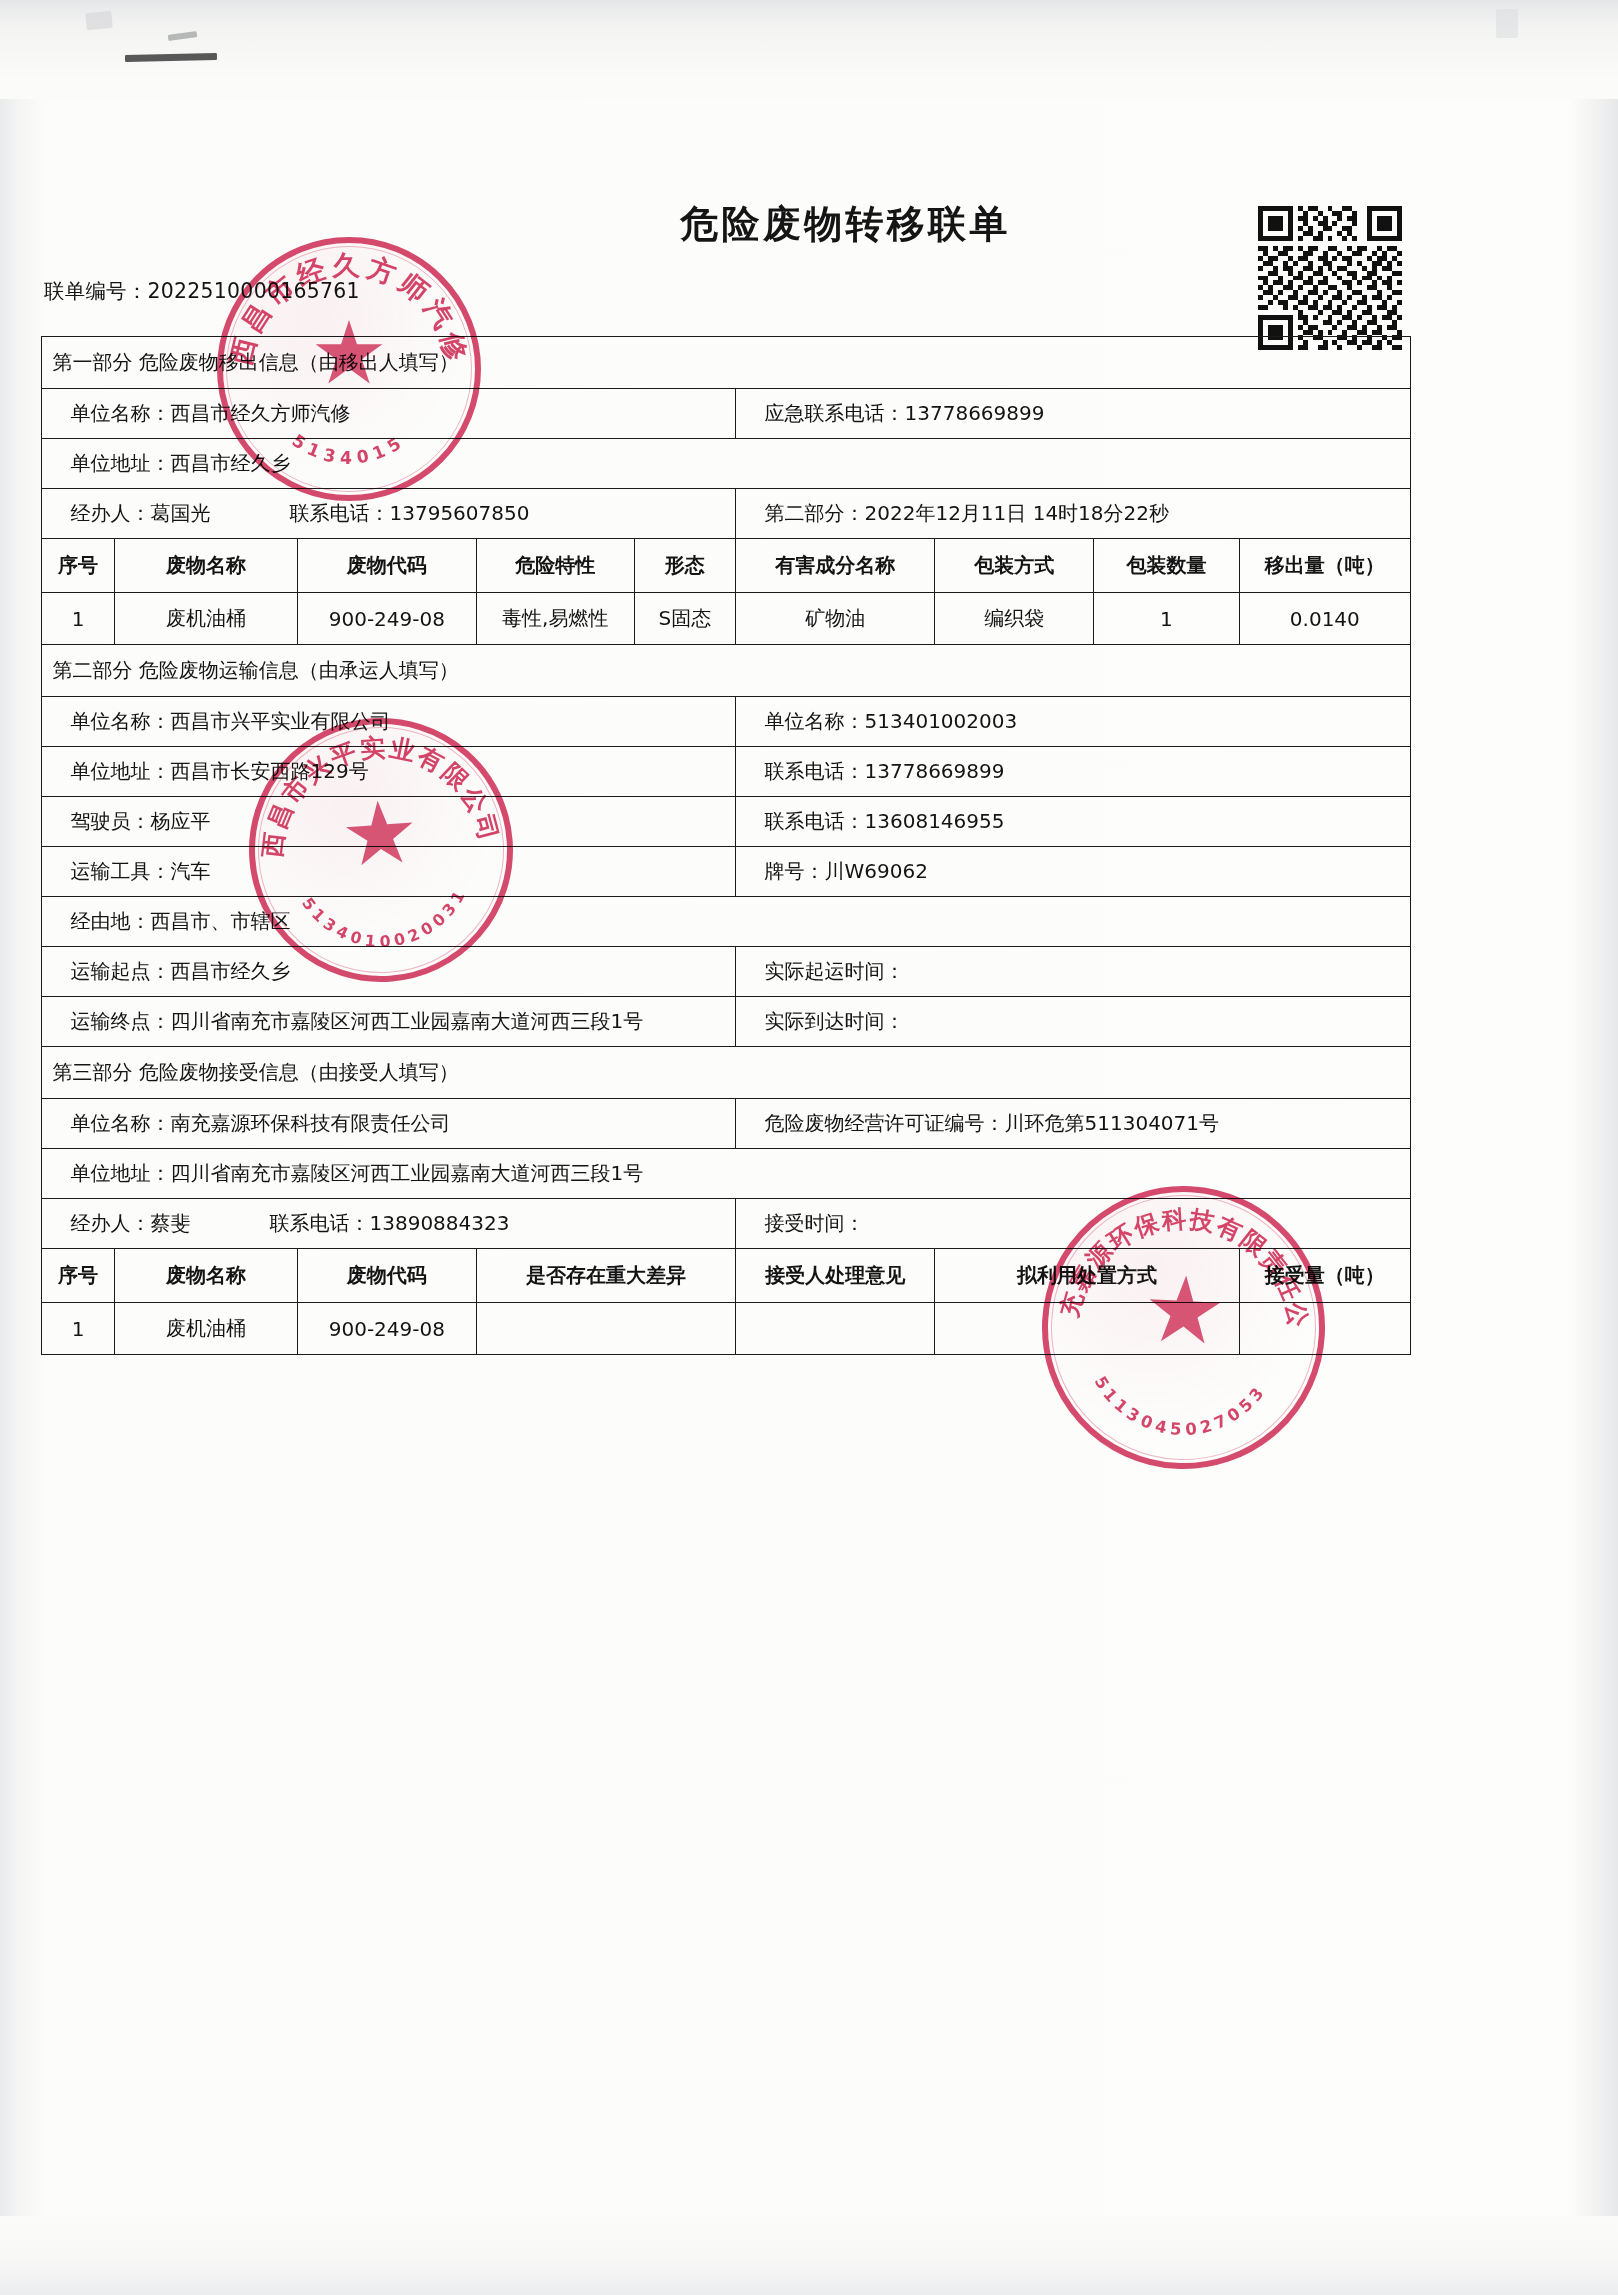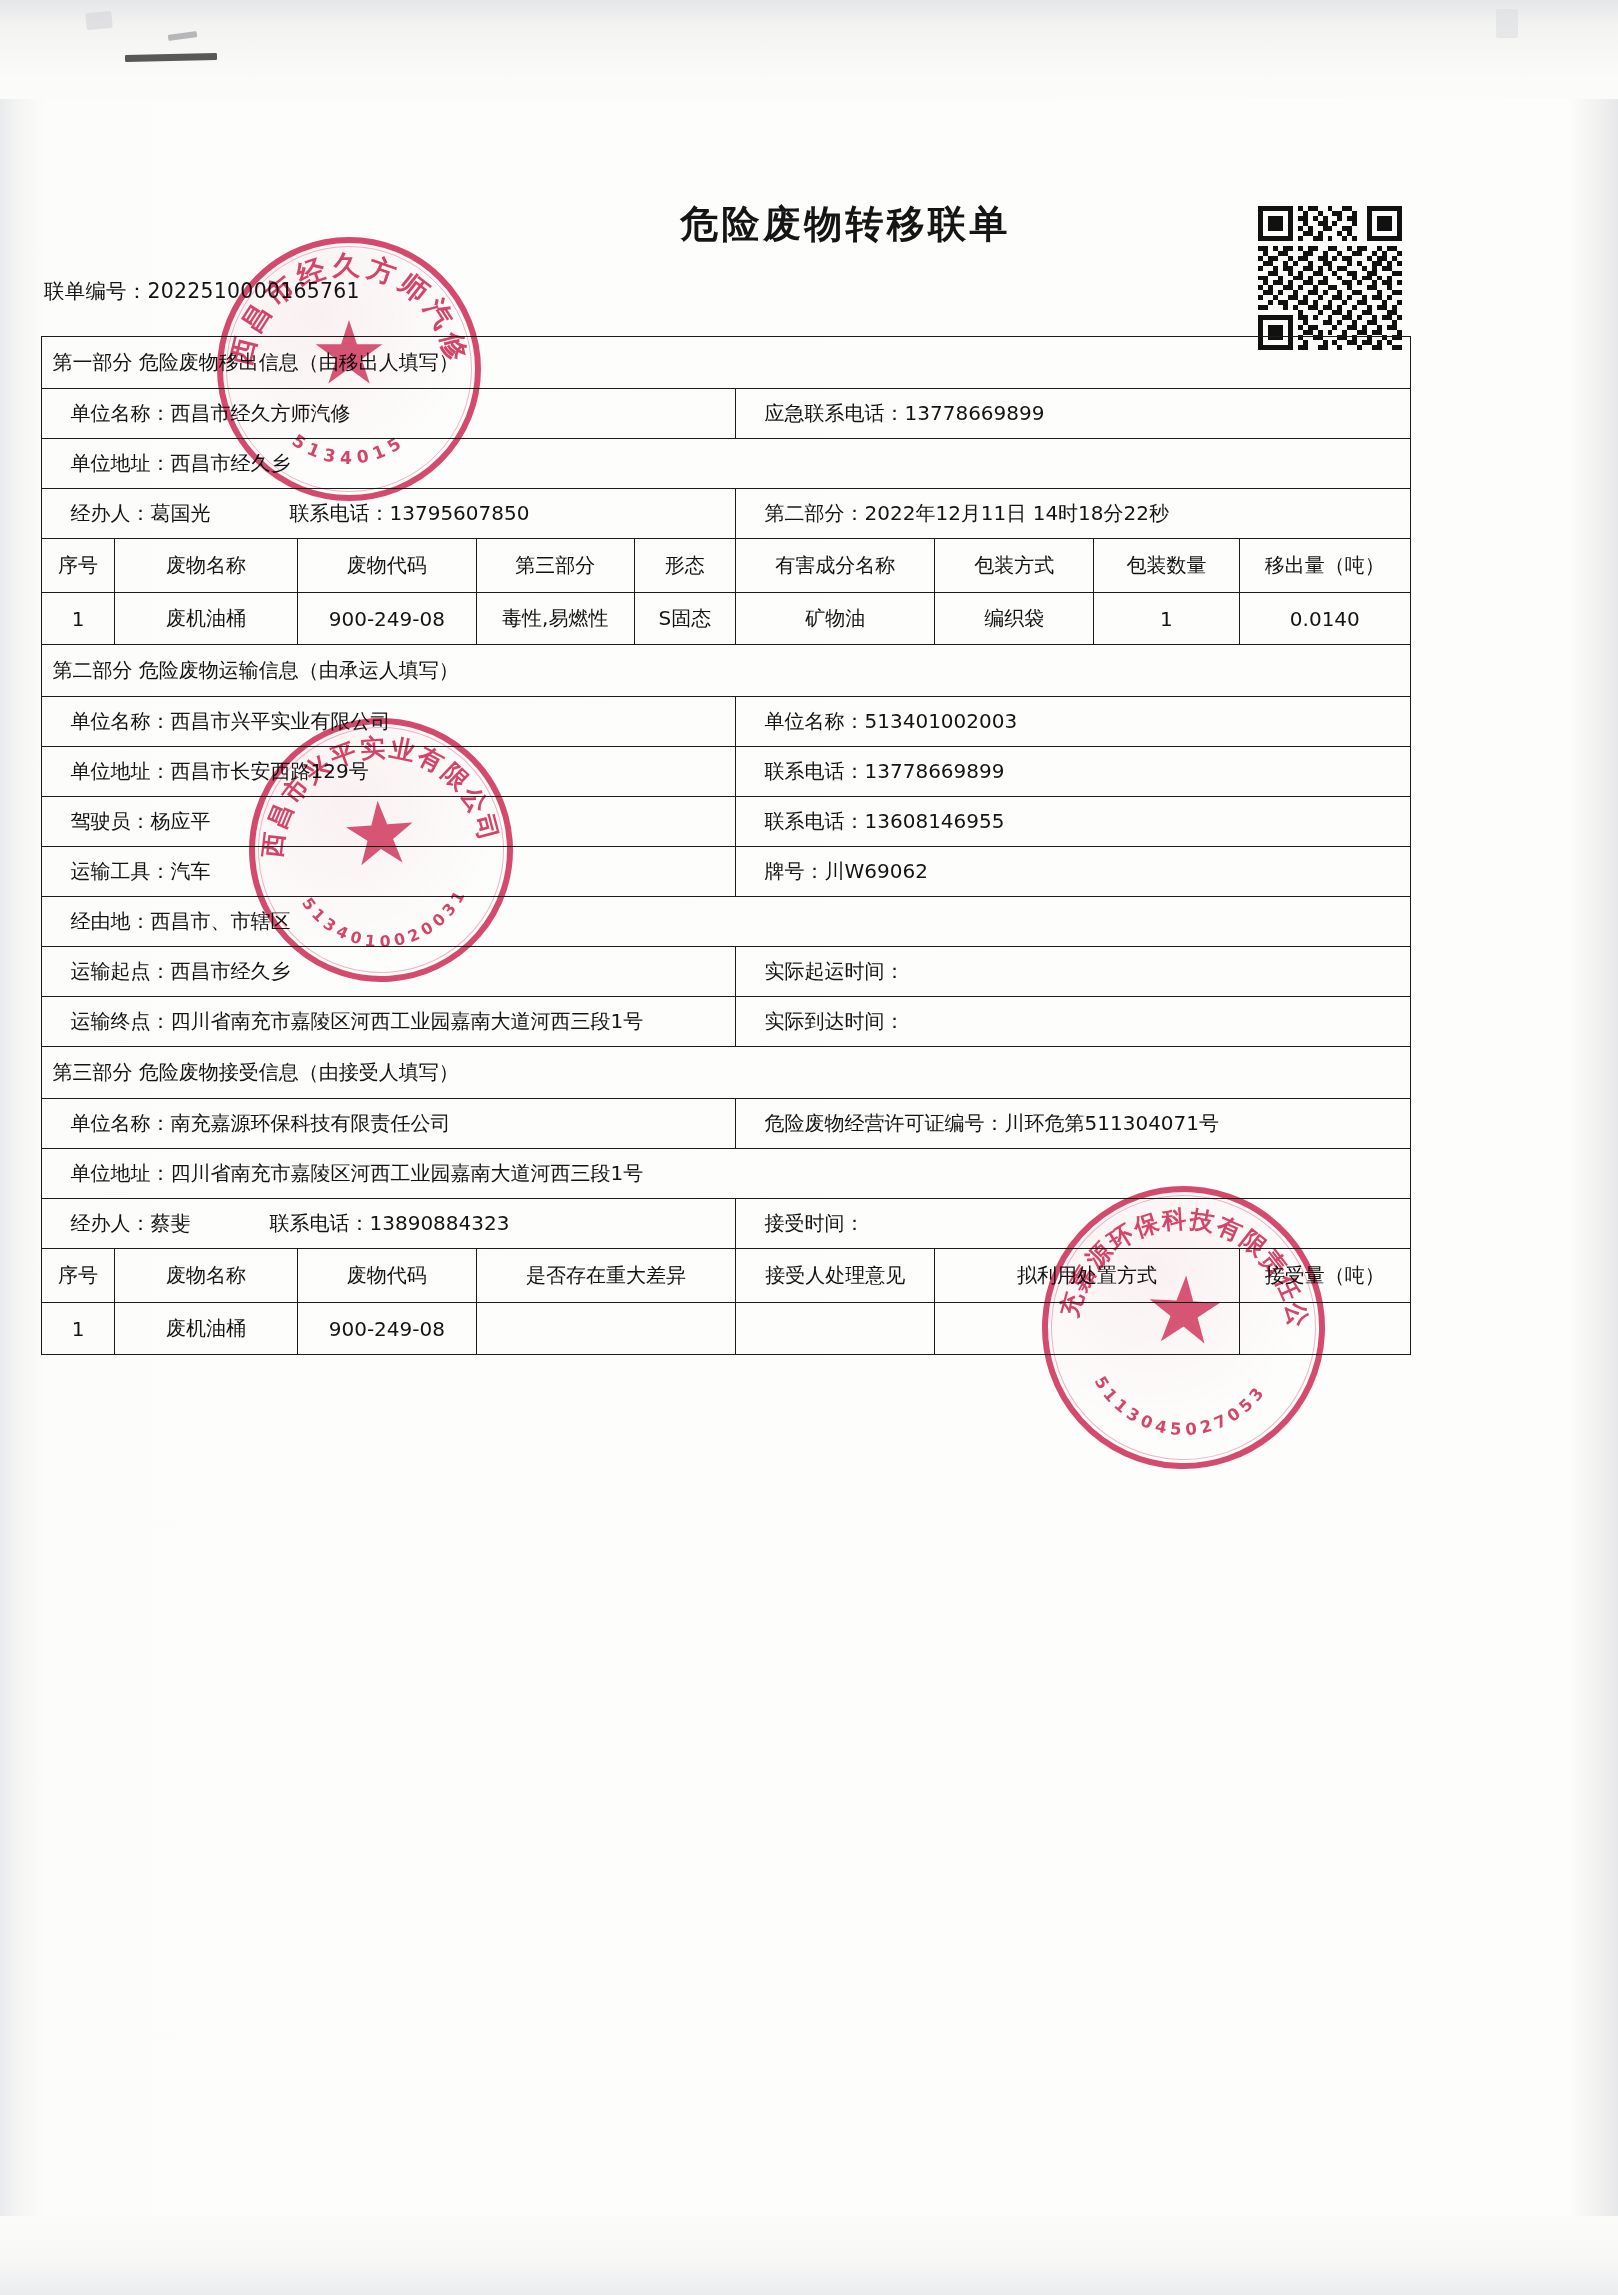--- a/index.html
+++ b/index.html
@@ -80,21 +80,21 @@
   }
   .tbl td{
     border:1.7px solid #1b1b1b;
     padding:0 10.5px;
     height:49px;
     vertical-align:middle;
     white-space:nowrap;
     overflow:hidden;
   }
   .tbl td.sect{ height:51px; }
-  .tbl td.hdr{ text-align:center; padding:0 4px; height:53px; }
+  .tbl td.hdr{ text-align:center; padding:0 4px; height:53px;font-weight:bold; }
   .tbl td.cell{ text-align:center; padding:0 4px; height:51px; }
   .lbl{ display:inline;margin-left:18px; }
   .val{ display:inline; }
   .inline2{ display:inline-block; margin-left:61px; }
 
   
   .seal{
     position:absolute;
     border-radius:50%;
     pointer-events:none;
@@ -417,21 +417,21 @@
         <td colspan="9"><span class="lbl">单位地址：</span><span class="val">西昌市经久乡</span></td>
       </tr>
       <tr>
         <td colspan="5"><span class="lbl">经办人：</span><span class="val">葛国光</span><span class="inline2"><span class="lbl">联系电话：</span><span class="val">13795607850</span></span></td>
         <td colspan="4"><span class="lbl">第二部分：</span><span class="val">2022年12月11日 14时18分22秒</span></td>
       </tr>
       <tr>
         <td class="hdr">序号</td>
         <td class="hdr">废物名称</td>
         <td class="hdr">废物代码</td>
-        <td class="hdr">第三部分</td>
+        <td class="hdr">危险特性</td>
         <td class="hdr">形态</td>
         <td class="hdr">有害成分名称</td>
         <td class="hdr">包装方式</td>
         <td class="hdr">包装数量</td>
         <td class="hdr">移出量（吨）</td>
       </tr>
       <tr>
         <td class="cell">1</td>
         <td class="cell">废机油桶</td>
         <td class="cell">900-249-08</td>

